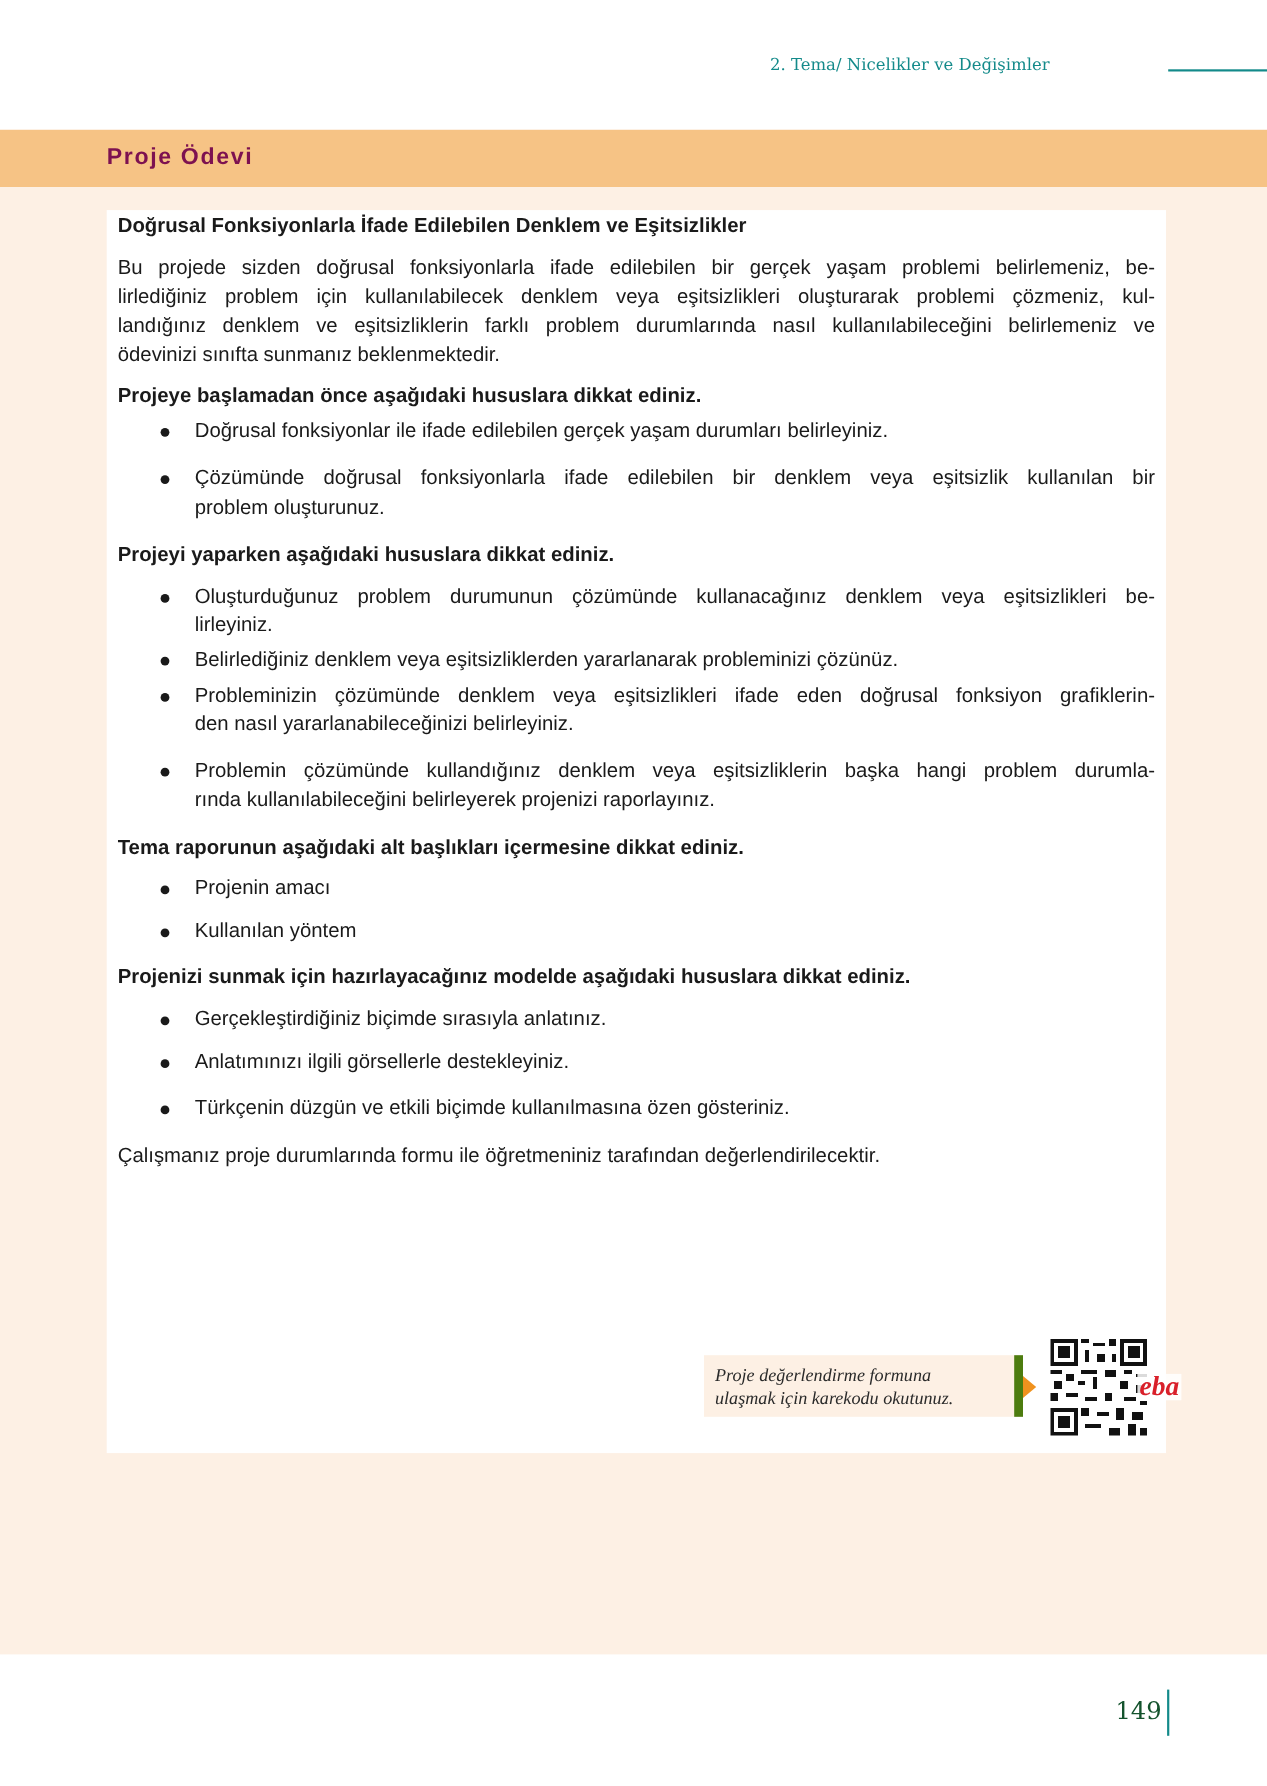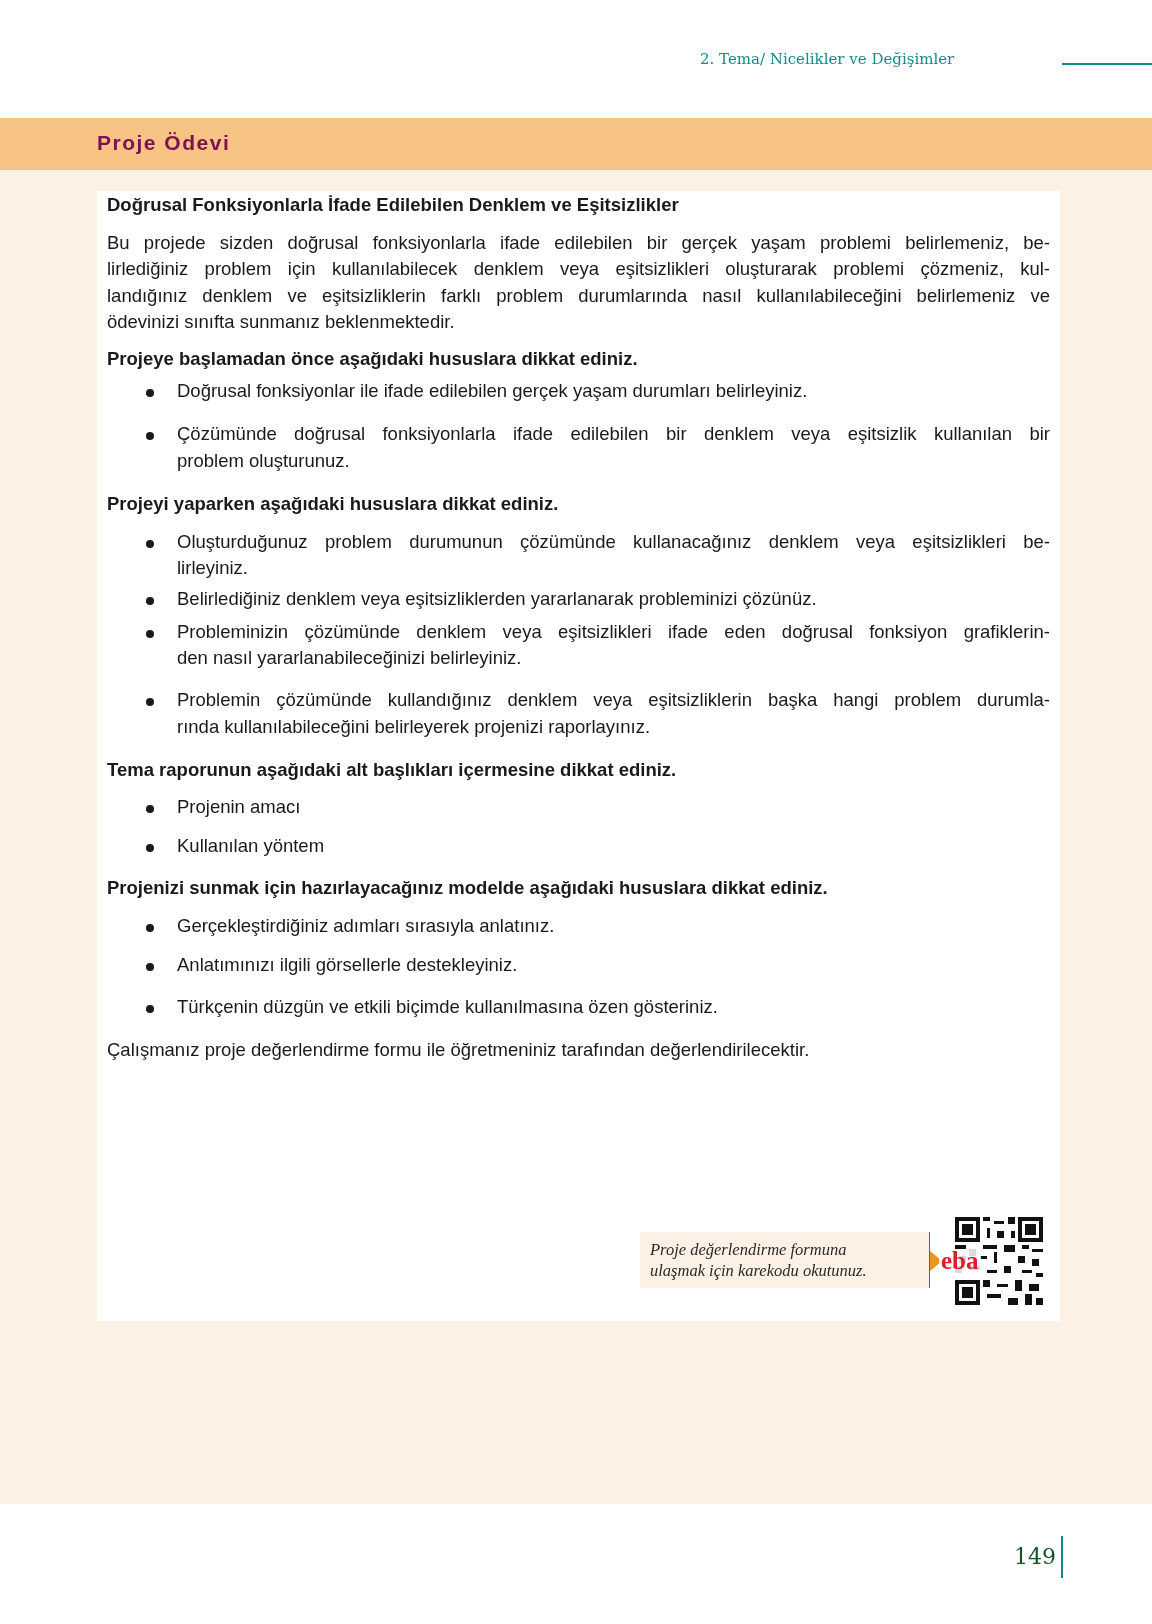--- a/index.html
+++ b/index.html
@@ -24,33 +24,33 @@
 
   .ln { position: absolute; left: 107px; font-size: 18.5px; line-height: 22px; white-space: nowrap; color: #1a1a1a; }
   .ln.bold { font-weight: bold; }
   .ln.ind { left: 177px; }
   .ln.just { width: 943px; text-align: justify; text-align-last: justify; }
   .ln.ind.just { width: 873px; }
   .bullet { position: absolute; left: 146px; width: 8px; height: 8px; border-radius: 50%; background: #1a1a1a; }
 
   .qr-note {
     position: absolute; left: 640px; top: 1232px; width: 290px; height: 56px; background: #fdf0e4;
-    border-right: 1px solid #4d7c0f; box-sizing: border-box;
+    border-right: 8px solid #4d7c0f; box-sizing: border-box;
   }
   .qr-note-text {
     position: absolute; left: 10px; top: 7px; font-family: "Liberation Serif", serif; font-style: italic;
     font-size: 16.5px; line-height: 21px; color: #2a2a2a; white-space: nowrap;
   }
   .qr-arrow {
     position: absolute; left: 930px; top: 1251px; width: 0; height: 0;
     border-top: 10px solid transparent; border-bottom: 10px solid transparent; border-left: 12px solid #f0921e;
   }
   .qr { position: absolute; left: 955px; top: 1217px; width: 88px; height: 88px; }
   .qr-logo {
-    position: absolute; left: 939px; top: 1249px; font-family: "Liberation Serif", serif; 
+    position: absolute; left: 1034px; top: 1249px; font-family: "Liberation Serif", serif; font-style: italic;
     font-weight: bold; font-size: 25px; color: #d9202a; background: rgba(255,255,255,0.85); padding: 0 2px; line-height: 24px;
   }
 
   .page-num { position: absolute; left: 1014px; top: 1544px; font-family: "DejaVu Serif", serif; font-size: 22px; color: #14532d; }
   .page-rule { position: absolute; left: 1061px; top: 1536px; width: 2px; height: 42px; background: #138a8a; }
 </style>
 </head>
 <body>
 
 <div class="running-head">2. Tema/ Nicelikler ve Değişimler</div>
@@ -91,27 +91,27 @@
   <div class="ln ind" style="top:716px">rında kullanılabileceğini belirleyerek projenizi raporlayınız.</div>
 
   <div class="ln bold" style="top:759px">Tema raporunun aşağıdaki alt başlıkları içermesine dikkat ediniz.</div>
   <span class="bullet" style="top:805px"></span>
   <div class="ln ind" style="top:796px">Projenin amacı</div>
   <span class="bullet" style="top:844px"></span>
   <div class="ln ind" style="top:835px">Kullanılan yöntem</div>
 
   <div class="ln bold" style="top:877px">Projenizi sunmak için hazırlayacağınız modelde aşağıdaki hususlara dikkat ediniz.</div>
   <span class="bullet" style="top:924px"></span>
-  <div class="ln ind" style="top:915px">Gerçekleştirdiğiniz adımları sırasıyla anlatınız.</div>
+  <div class="ln ind" style="top:915px">Gerçekleştirdiğiniz biçimde sırasıyla anlatınız.</div>
   <span class="bullet" style="top:963px"></span>
   <div class="ln ind" style="top:954px">Anlatımınızı ilgili görsellerle destekleyiniz.</div>
   <span class="bullet" style="top:1005px"></span>
   <div class="ln ind" style="top:996px">Türkçenin düzgün ve etkili biçimde kullanılmasına özen gösteriniz.</div>
 
-  <div class="ln" style="top:1039px">Çalışmanız proje değerlendirme formu ile öğretmeniniz tarafından değerlendirilecektir.</div>
+  <div class="ln" style="top:1039px">Çalışmanız proje durumlarında formu ile öğretmeniniz tarafından değerlendirilecektir.</div>
 </div>
 
 <div class="qr-note">
   <div class="qr-note-text">
     <div>Proje değerlendirme formuna</div>
     <div>ulaşmak için karekodu okutunuz.</div>
   </div>
 </div>
 <div class="qr-arrow"></div>
 <svg class="qr" viewBox="0 0 25 25" shape-rendering="crispEdges">

